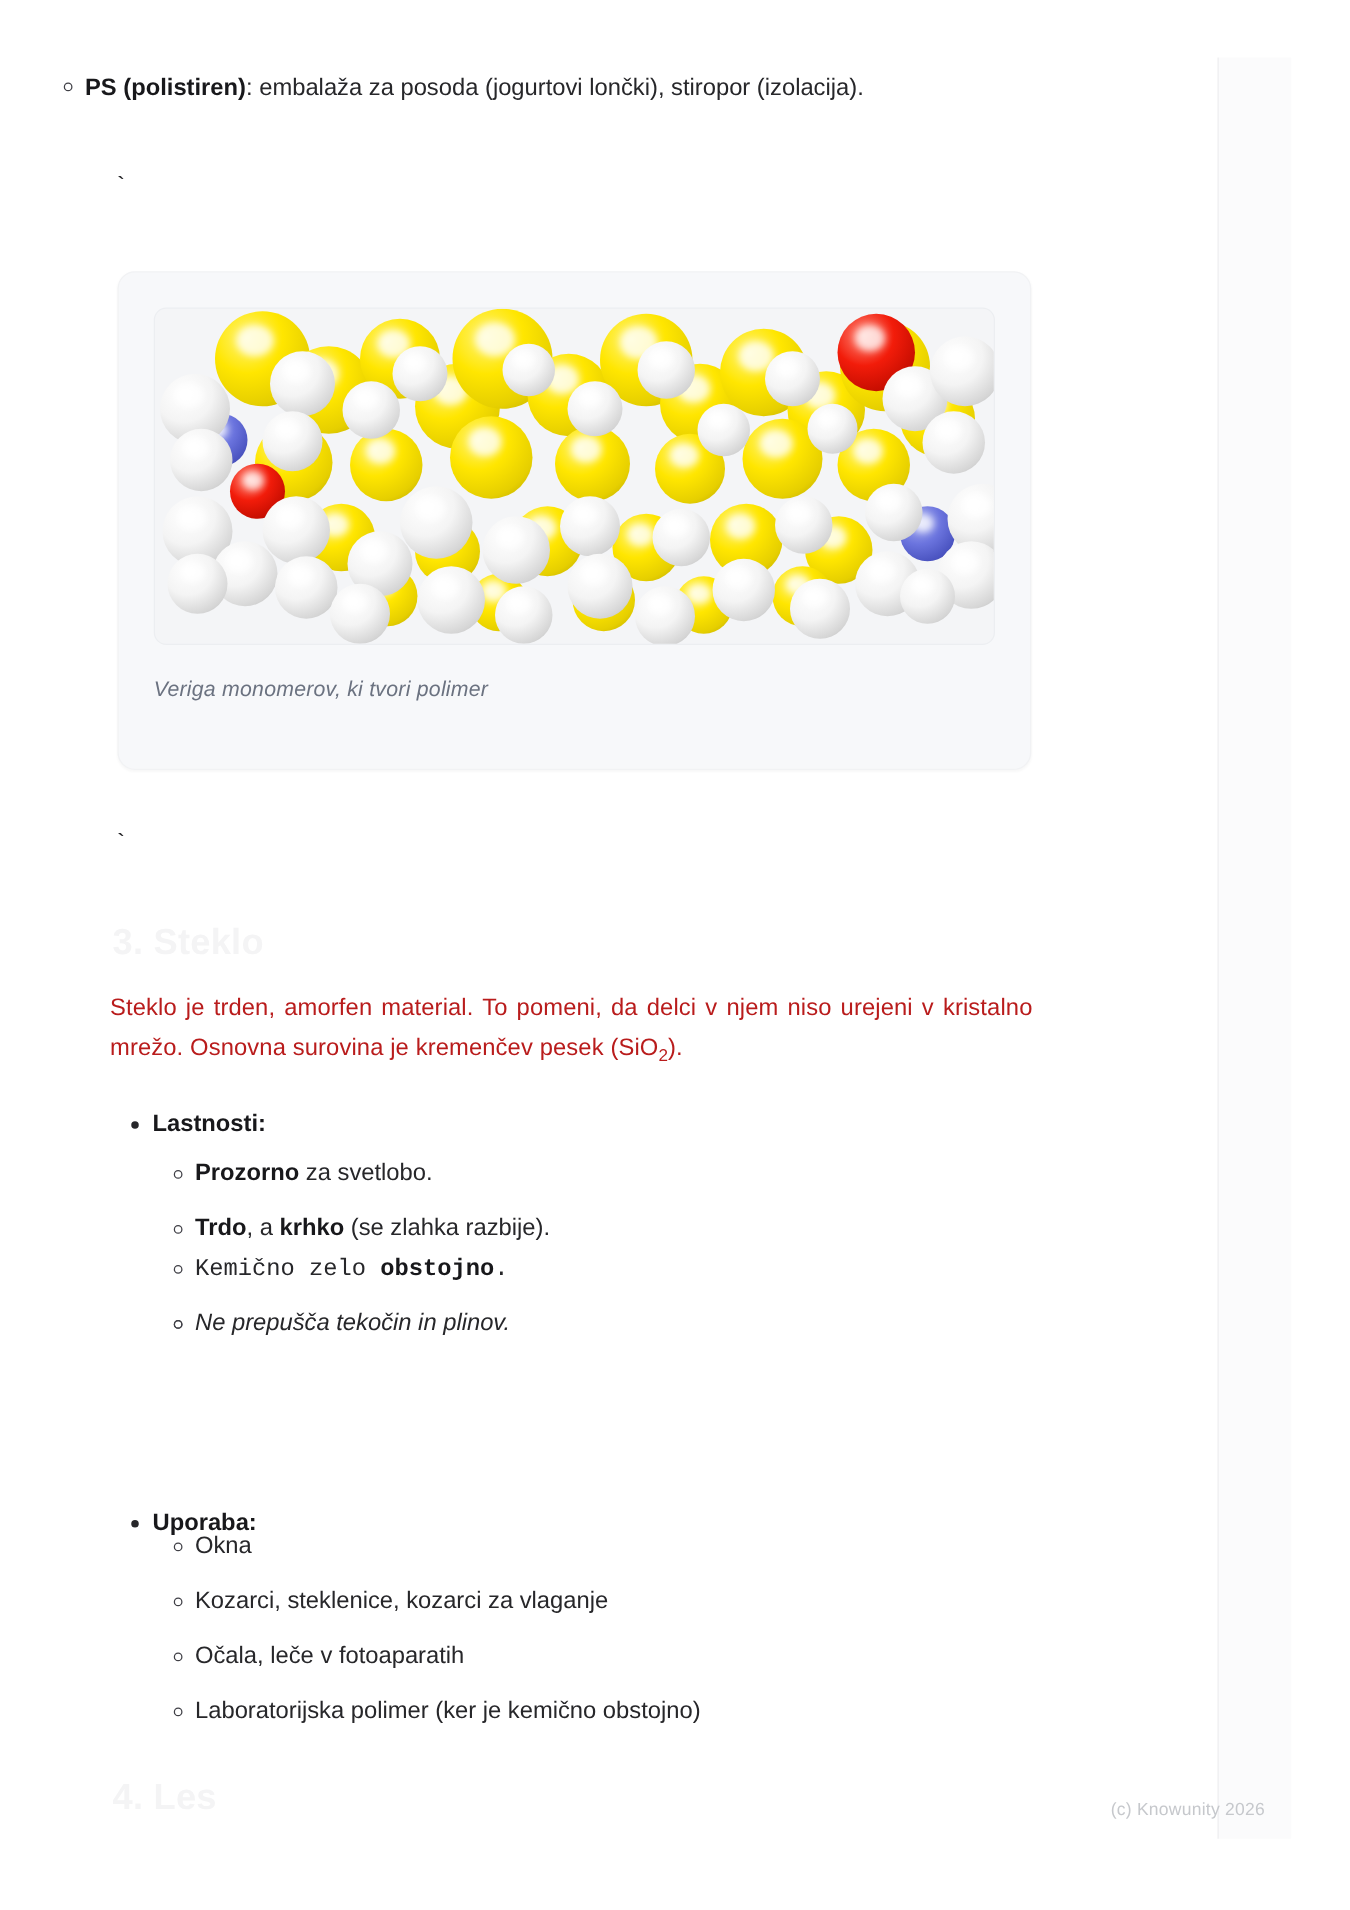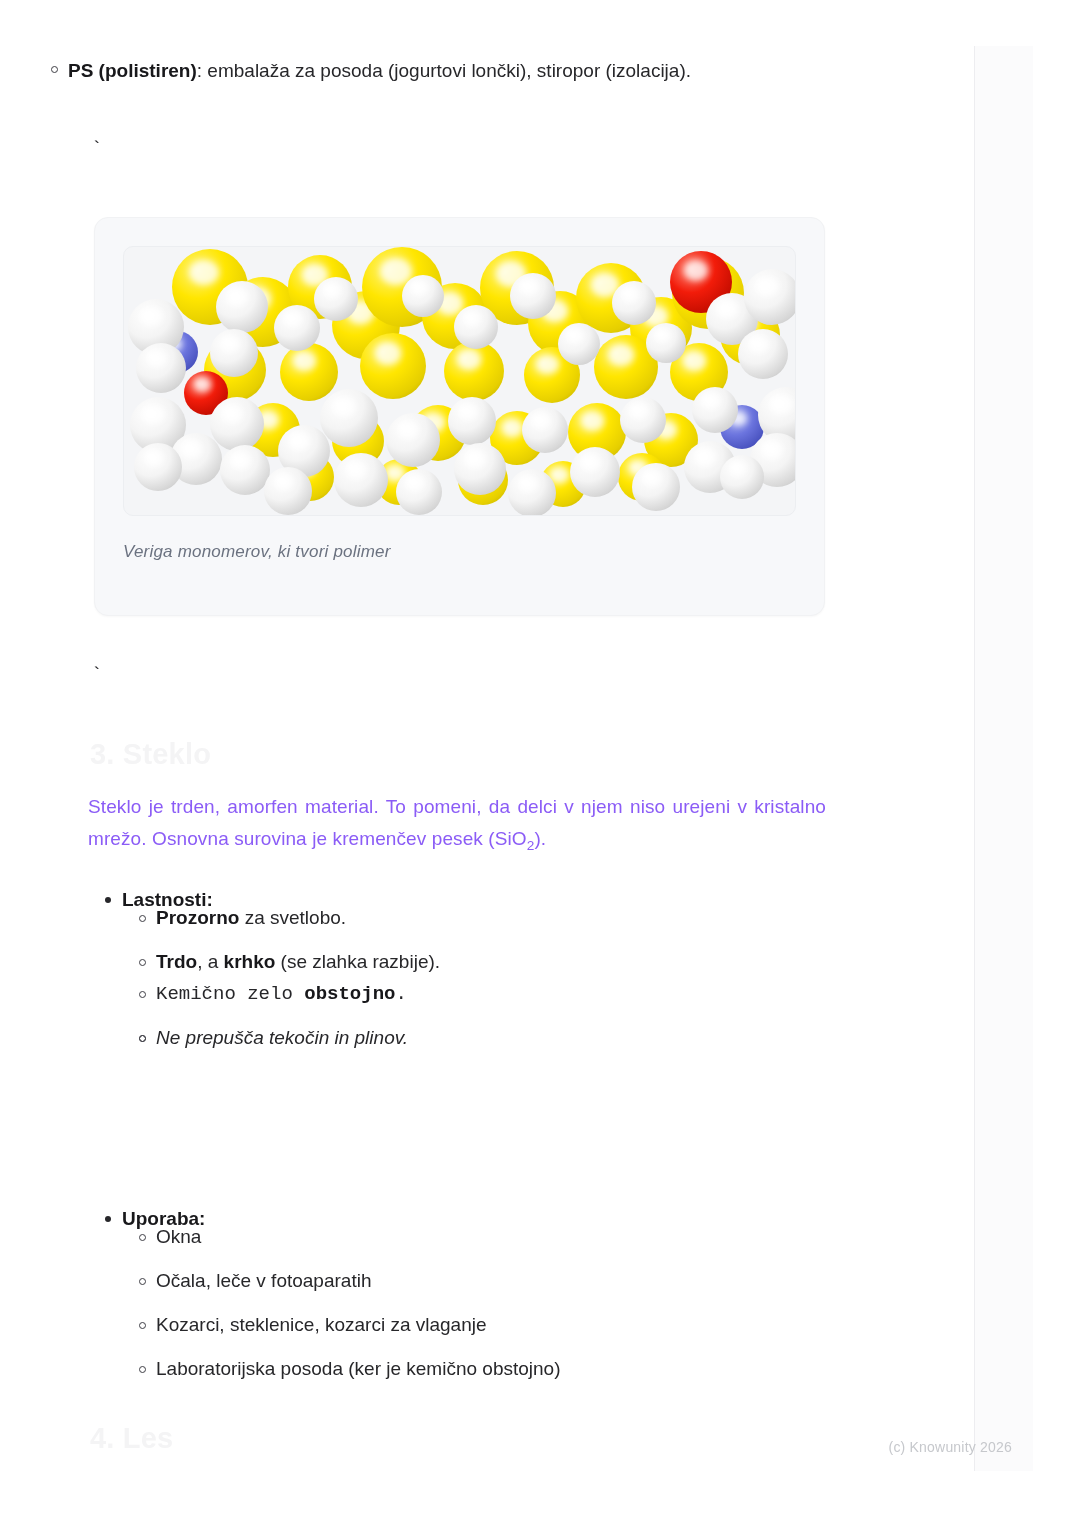--- a/index.html
+++ b/index.html
@@ -42,21 +42,21 @@
     position: absolute;
     left: 0; top: 0;
     width: 910px;
     padding: 0;
   }
 
   
   .para {
     font-size: 19px;
     line-height: 32px;
-    color: #8b5cf6;
+    color: #b91c1c;
     text-align: justify;
     letter-spacing: .1px;
   }
 
   .backtick {
     font-size: 19px;
     line-height: 20px;
     color: #27272a;
     font-family: "Liberation Mono", "DejaVu Sans Mono", monospace;
   }
@@ -282,21 +282,21 @@
 
     <p class="para" style="position:absolute; left:88px; top:791px; width:738px; margin:0;"><span>Steklo je trden, amorfen material. To pomeni, da delci v njem niso urejeni v kristalno mrežo. Osnovna surovina je kremenčev pesek (SiO</span><sub style="font-size:.72em;">2</sub><span>).</span></p>
 
     <ul class="lvl1" style="position:absolute; left:88px; top:884px; width:760px;">
       <li>
         <span class="marker-disc"></span>
         <b>Lastnosti:</b>
       </li>
     </ul>
 
-    <ul class="lvl2" style="position:absolute; left:88px; top:903px; width:760px;">
+    <ul class="lvl2" style="position:absolute; left:88px; top:924px; width:760px;">
       <li style="margin-bottom:14px;">
         <span class="marker-circle"></span>
         <b>Prozorno</b><span> za svetlobo.</span>
       </li>
       <li style="margin-bottom:2px;">
         <span class="marker-circle"></span>
         <b>Trdo</b><span>, a </span><b>krhko</b><span> (se zlahka razbije).</span>
       </li>
       <li style="margin-bottom:14px;font-family:Liberation Mono, monospace;">
         <span class="marker-circle"></span>
@@ -318,29 +318,29 @@
       </li>
     </ul>
 
     <ul class="lvl2" style="position:absolute; left:88px; top:1222px; width:760px;">
       <li style="margin-bottom:14px;">
         <span class="marker-circle"></span>
         <span>Okna</span>
       </li>
       <li style="margin-bottom:14px;">
         <span class="marker-circle"></span>
+        <span>Kozarci, steklenice, kozarci za vlaganje</span>
+      </li>
+      <li style="margin-bottom:14px;">
+        <span class="marker-circle"></span>
         <span>Očala, leče v fotoaparatih</span>
       </li>
       <li style="margin-bottom:14px;">
         <span class="marker-circle"></span>
-        <span>Kozarci, steklenice, kozarci za vlaganje</span>
-      </li>
-      <li style="margin-bottom:14px;">
-        <span class="marker-circle"></span>
-        <span>Laboratorijska posoda (ker je kemično obstojno)</span>
+        <span>Laboratorijska polimer (ker je kemično obstojno)</span>
       </li>
     </ul>
 
     <div class="ghost-heading" style="position:absolute; left:90px; top:1418px;">4. Les</div>
 
   </div>
 
   <div id="footer-credit">(c) Knowunity 2026</div>
 
 </div>

